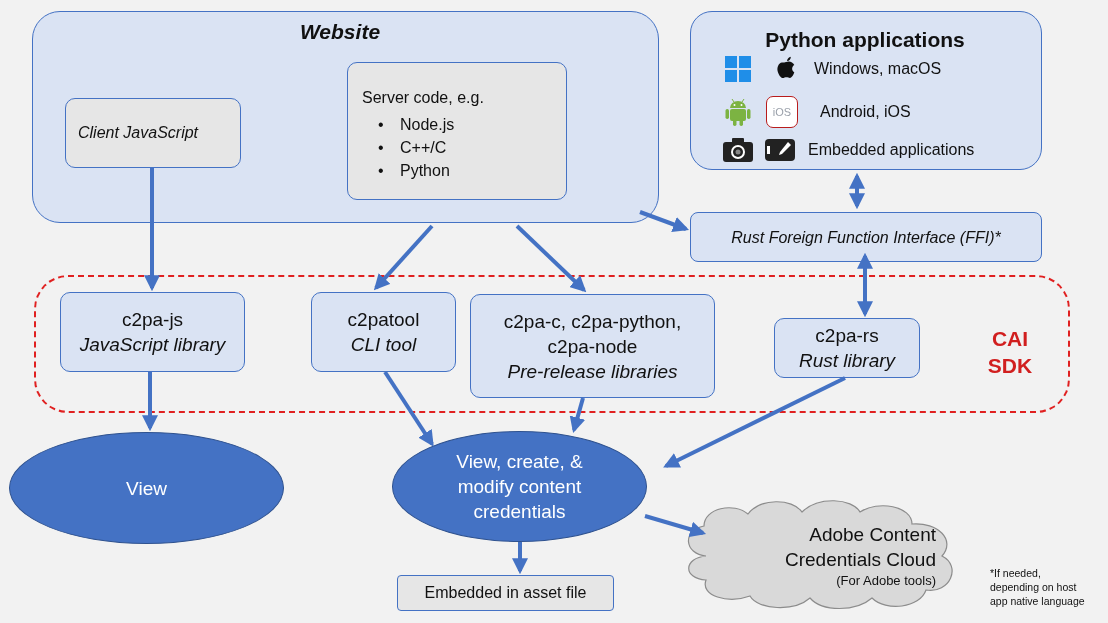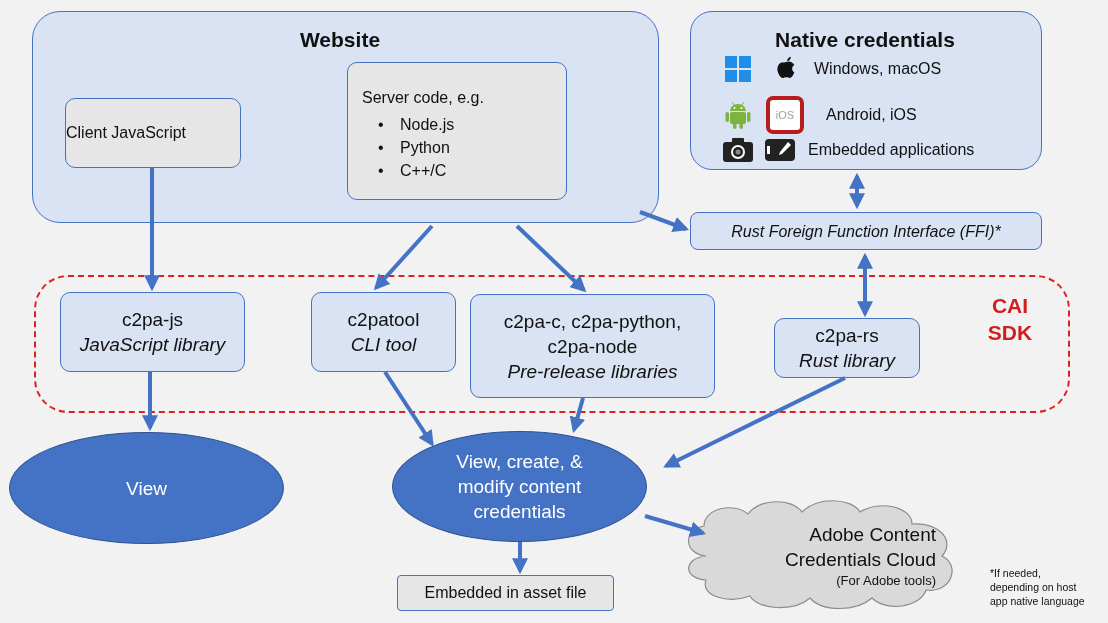--- a/index.html
+++ b/index.html
@@ -23,37 +23,37 @@
   ul.list li::before { content:"•"; position:absolute; left:0; }
   .row { display:flex; align-items:center; font-size:16px;justify-content:space-between; }
   .ico { width:28px; height:28px; display:inline-flex; align-items:center; justify-content:center; }
   svg.overlay { position:absolute; left:0; top:0; pointer-events:none; }
   .footnote { font-size:10.5px; line-height:14px; color:#111; }
 </style>
 </head>
 <body>
 
 <div class="abs bigbox" style="left:32px;top:11px;width:627px;height:212px;"></div>
-<div class="abs title" style="left:240px;top:28px;width:200px;">Website</div>
+<div class="abs title" style="left:240px;top:20px;width:200px;font-style:italic;">Website</div>
 
-<div class="abs greybox" style="left:65px;top:98px;width:176px;height:70px;display:flex;align-items:center;padding-left:0;">
+<div class="abs greybox" style="left:65px;top:98px;width:176px;height:70px;display:flex;align-items:center;padding-left:12px;font-style:italic;">
   <span style="font-size:16px;">Client JavaScript</span>
 </div>
 
 <div class="abs greybox" style="left:347px;top:62px;width:220px;height:138px;padding:24px 0 0 14px;">
   <div style="font-size:16px;line-height:22px;">Server code, e.g.</div>
   <ul class="list">
     <li>Node.js</li>
+    <li>C++/C</li>
     <li>Python</li>
-    <li>C++/C</li>
   </ul>
 </div>
 
 <div class="abs bigbox" style="left:690px;top:11px;width:352px;height:159px;border-radius:22px;"></div>
-<div class="abs title" style="left:720px;top:28px;width:290px;">Native credentials</div>
+<div class="abs title" style="left:720px;top:28px;width:290px;">Python applications</div>
 
 <div class="abs row" style="left:724px;top:55px;">
   <span class="ico">
     <svg width="28" height="28" viewBox="0 0 28 28">
         <rect x="1" y="1" width="12" height="12" fill="#1f8ee8"></rect>
         <rect x="15" y="1" width="12" height="12" fill="#1f8ee8"></rect>
         <rect x="1" y="15" width="12" height="12" fill="#1f8ee8"></rect>
         <rect x="15" y="15" width="12" height="12" fill="#1f8ee8"></rect>
       </svg>
   </span>
@@ -74,21 +74,21 @@
         <rect x="1.5" y="12" width="3.5" height="10" rx="1.7" fill="#7cb342"></rect>
         <rect x="23" y="12" width="3.5" height="10" rx="1.7" fill="#7cb342"></rect>
         <rect x="9" y="22" width="3.5" height="7" rx="1.7" fill="#7cb342"></rect>
         <rect x="15.5" y="22" width="3.5" height="7" rx="1.7" fill="#7cb342"></rect>
         <circle cx="10.5" cy="8" r="1" fill="#fff"></circle>
         <circle cx="17.5" cy="8" r="1" fill="#fff"></circle>
         <line x1="8" y1="2" x2="10" y2="5" stroke="#7cb342" stroke-width="1"></line>
         <line x1="20" y1="2" x2="18" y2="5" stroke="#7cb342" stroke-width="1"></line>
       </svg>
   </span>
-  <span class="ico" style="margin-left:14px;width:30px;height:30px;background:#fff;border:4px solid #b91c1c;border-radius:7px;">
+  <span class="ico" style="margin-left:14px;width:30px;height:30px;background:#fff;border:1px solid #b91c1c;border-radius:7px;">
     <span style="font-size:11px;color:#9aa0aa;">iOS</span>
   </span>
   <span style="margin-left:22px;">Android, iOS</span>
 </div>
 
 <div class="abs row" style="left:722px;top:136px;">
   <span class="ico" style="width:32px;">
     <svg width="32" height="28" viewBox="0 0 32 28">
         <rect x="1" y="6" width="30" height="20" rx="3" fill="#222"></rect>
         <rect x="10" y="2" width="12" height="6" rx="1" fill="#222"></rect>
@@ -100,26 +100,26 @@
   <span class="ico" style="margin-left:10px;width:32px;">
     <svg width="32" height="28" viewBox="0 0 32 28">
         <rect x="1" y="3" width="30" height="22" rx="4" fill="#222"></rect>
         <rect x="3" y="10" width="3" height="8" fill="#fff"></rect>
         <path d="M24 6l3 3-9 9-3 1 1-3z" fill="#fff"></path>
       </svg>
   </span>
   <span style="margin-left:12px;">Embedded applications</span>
 </div>
 
-<div class="abs bluebox ital" style="left:690px;top:212px;width:352px;height:38px;border-radius:8px;font-size:16px;">
+<div class="abs bluebox ital" style="left:690px;top:212px;width:352px;height:50px;border-radius:8px;font-size:16px;">
   <span>Rust Foreign Function Interface (FFI)*</span>
 </div>
 
 <div class="abs dashed" style="left:34px;top:275px;width:1036px;height:138px;"></div>
-<div class="abs sdk" style="left:980px;top:292px;width:60px;">
+<div class="abs sdk" style="left:980px;top:325px;width:60px;">
   <div>CAI</div>
   <div>SDK</div>
 </div>
 
 <div class="abs bluebox" style="left:60px;top:292px;width:185px;height:80px;">
   <div>c2pa-js</div>
   <div class="ital">JavaScript library</div>
 </div>
 
 <div class="abs bluebox" style="left:311px;top:292px;width:145px;height:80px;">

